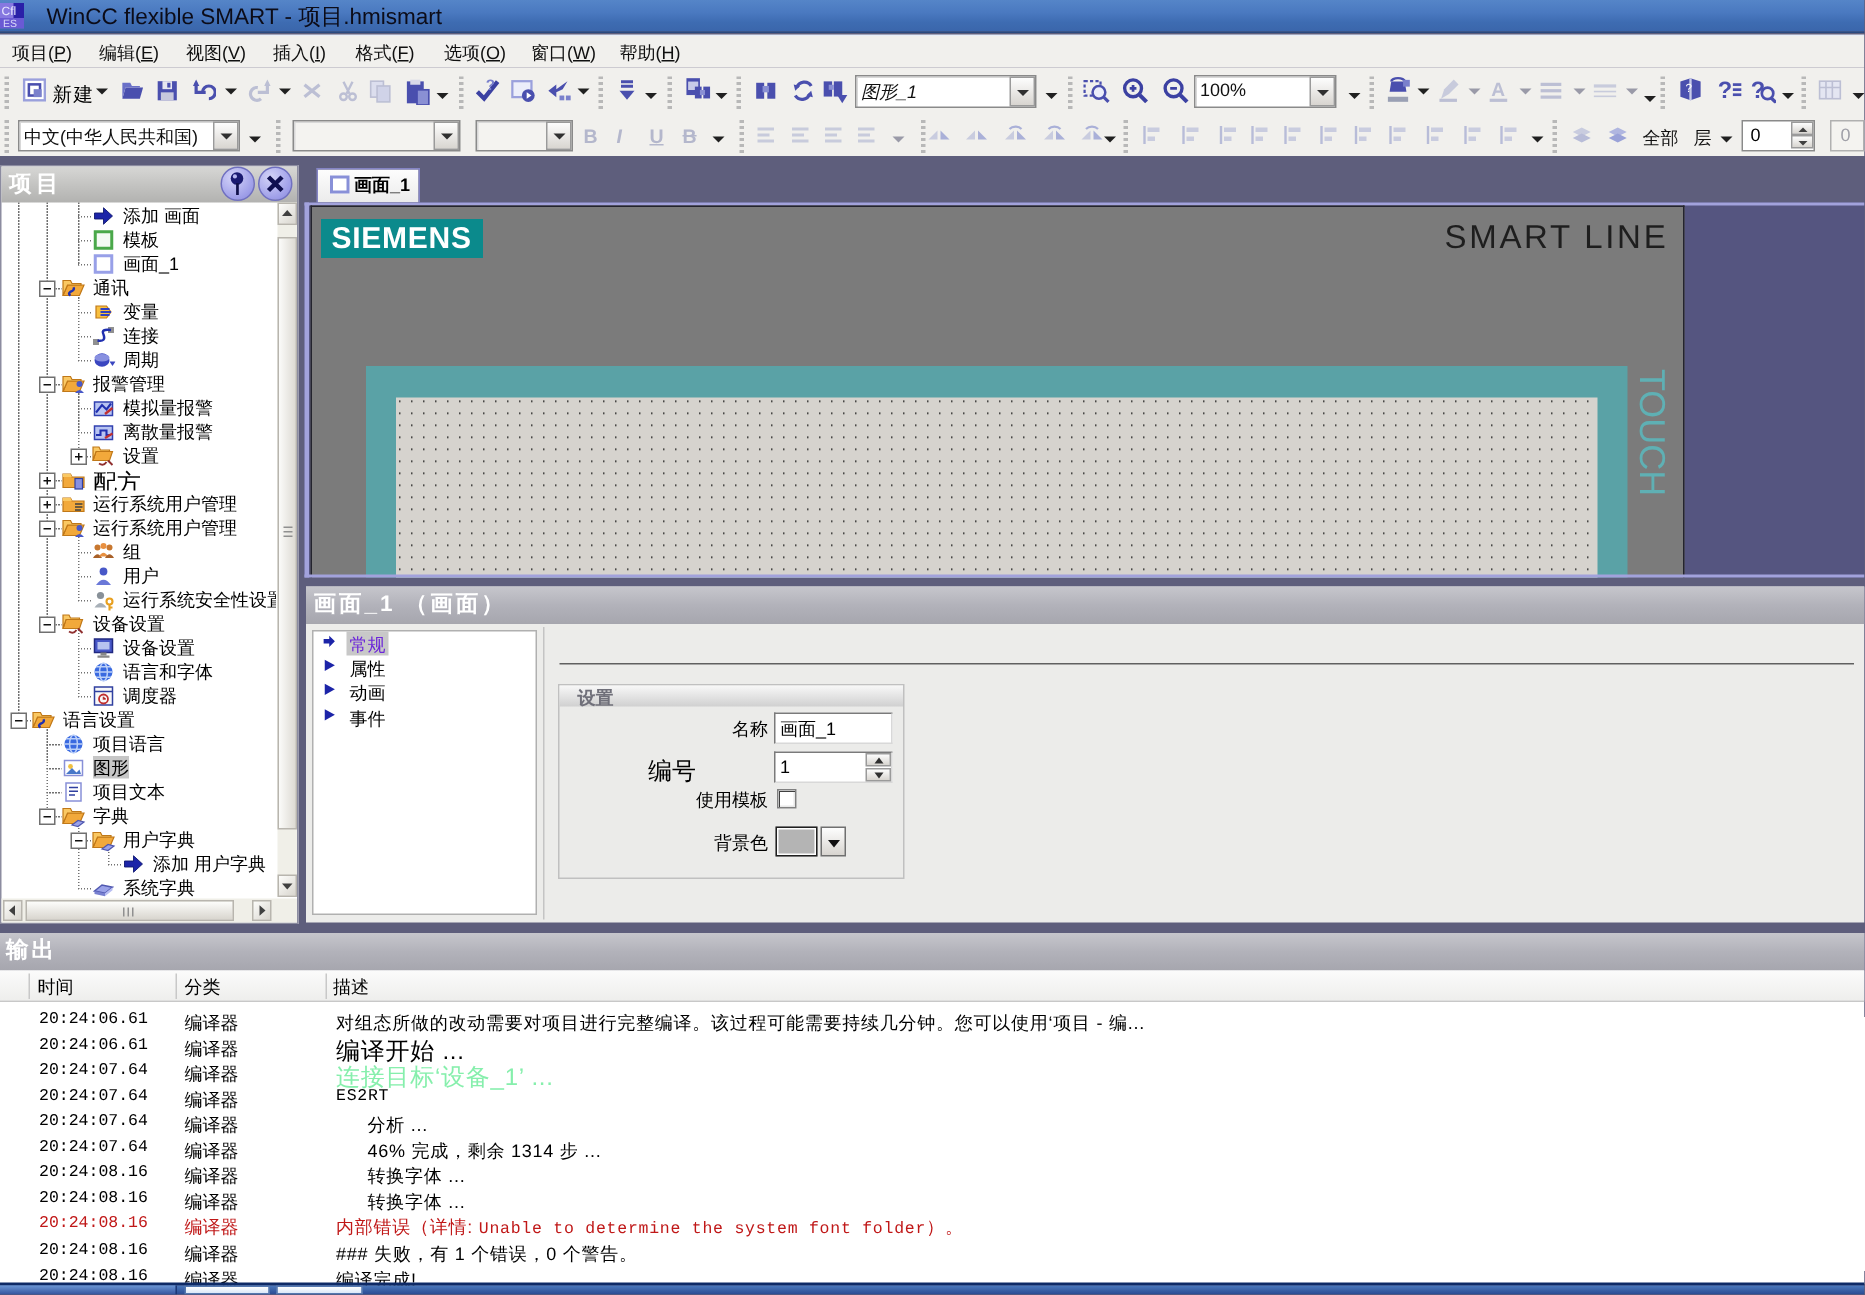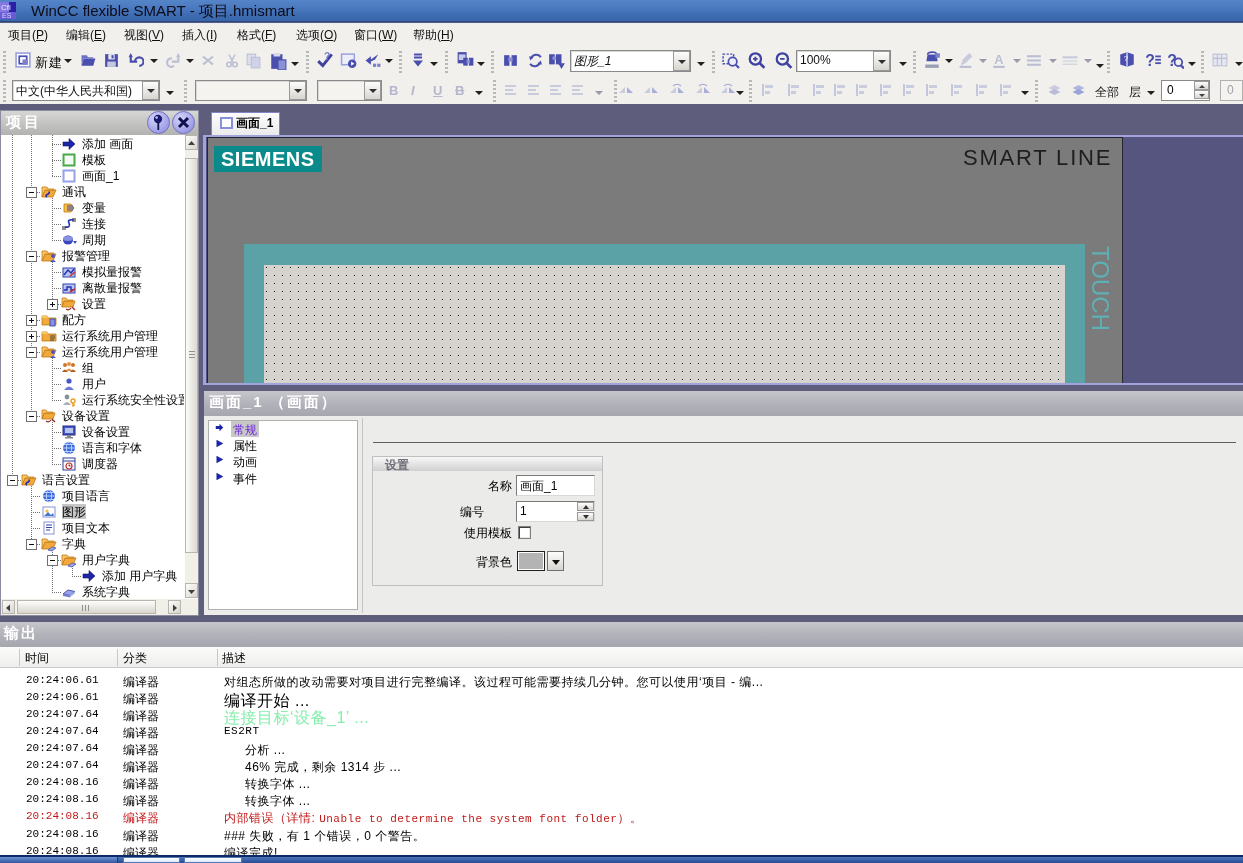--- a/index.html
+++ b/index.html
@@ -593,21 +593,21 @@
       <rect x="4" y="2" width="1" height="5" fill="#101010"></rect>
     </svg>
   </div>
 <div class="abs icon" style="left:41px;top:312px;width:16px;height:16px;">
     <svg width="16" height="16" viewBox="0 0 16 16">
       <path d="M1 4 L6 4 L7 6 L15 6 L15 13 L1 13 Z" fill="#f2a93b" stroke="#c07818" stroke-width="0.8"></path>
       <path d="M1 4 L6 4 L7 6 L1 6 Z" fill="#fac863"></path>
       <rect x="9" y="7" width="5" height="7" fill="#8890e0" stroke="#3040a0" stroke-width="0.8"></rect>
     </svg>
   </div>
-<div class="abs" style="left:62px;top:312px;height:15px;font-size:12px;color:#000;white-space:nowrap;max-width:122px;overflow:hidden;">配方</div>
+<div class="abs" style="left:62px;top:312px;height:15px;font-size:16px;color:#000;white-space:nowrap;max-width:122px;overflow:hidden;">配方</div>
 <div class="abs" style="left:31px;top:336px;width:10px;height:1px;background:repeating-linear-gradient(90deg,#707070 0 1px,transparent 1px 2px);"></div>
 <div class="abs icon" style="left:26px;top:331px;width:11px;height:11px;background:#fff;border:1px solid #707070;">
     <svg width="9" height="9" viewBox="0 0 9 9">
       <rect x="2" y="4" width="5" height="1" fill="#101010"></rect>
       <rect x="4" y="2" width="1" height="5" fill="#101010"></rect>
     </svg>
   </div>
 <div class="abs icon" style="left:41px;top:328px;width:16px;height:16px;">
     <svg width="16" height="16" viewBox="0 0 16 16">
       <path d="M1 4 L6 4 L7 6 L15 6 L15 13 L1 13 Z" fill="#f2a93b" stroke="#c07818" stroke-width="0.8"></path>
@@ -860,21 +860,21 @@
   </div>
 <div class="abs" style="left:233px;top:471px;font-size:12px;color:#000;">事件</div>
 <div class="abs" style="left:362px;top:418px;width:1px;height:195px;background:#c4c4c4;"></div>
 <div class="abs" style="left:373px;top:442px;width:863px;height:1px;background:#606060;"></div>
 <div class="abs" style="left:372px;top:456px;width:231px;height:130px;background:#ebebe9;border:1px solid #c0c0c0;"></div>
 <div class="abs" style="left:373px;top:457px;width:229px;height:14px;background:linear-gradient(180deg,#f8f8f8,#d0d0d0);"></div>
 <div class="abs" style="left:385px;top:457px;font-size:12px;font-weight:bold;color:#70707a;">设置</div>
 <div class="abs" style="left:432px;top:478px;width:80px;text-align:right;font-size:12px;color:#000;">名称</div>
 <div class="abs" style="left:516px;top:475px;width:79px;height:21px;background:#fff;border:1px solid #7a7a7a;border-right-color:#d8d8d8;border-bottom-color:#d8d8d8;"></div>
 <div class="abs" style="left:520px;top:478px;font-size:12px;color:#000;">画面_1</div>
-<div class="abs" style="left:432px;top:504px;width:80px;text-align:center;font-size:12px;color:#000;">编号</div>
+<div class="abs" style="left:432px;top:504px;width:80px;text-align:left;font-size:16px;color:#000;">编号</div>
 <div class="abs" style="left:516px;top:501px;width:79px;height:21px;background:#fff;border:1px solid #7a7a7a;border-right-color:#d8d8d8;border-bottom-color:#d8d8d8;"></div>
 <div class="abs" style="left:520px;top:504px;font-size:12px;color:#000;">1</div>
 <div class="abs" style="left:577px;top:502px;width:17px;height:9px;background:linear-gradient(180deg,#fdfdfd,#d8d5d0);border:1px solid #9a9a9a;">
     <div class="abs" style="left:5px;top:2px;width:0;height:0;border-left:3px solid transparent;border-right:3px solid transparent;border-bottom:4px solid #303030;"></div>
   </div>
 <div class="abs" style="left:577px;top:512px;width:17px;height:9px;background:linear-gradient(180deg,#fdfdfd,#d8d5d0);border:1px solid #9a9a9a;">
     <div class="abs" style="left:5px;top:2px;width:0;height:0;border-left:3px solid transparent;border-right:3px solid transparent;border-top:4px solid #303030;"></div>
   </div>
 <div class="abs" style="left:432px;top:525px;width:80px;text-align:right;font-size:12px;color:#000;">使用模板</div>
 <div class="abs" style="left:518px;top:526px;width:13px;height:13px;background:#fff;border:1px solid #808080;box-shadow:inset 1px 1px 0 #404040, inset -1px -1px 0 #e8e8e8;"></div>

